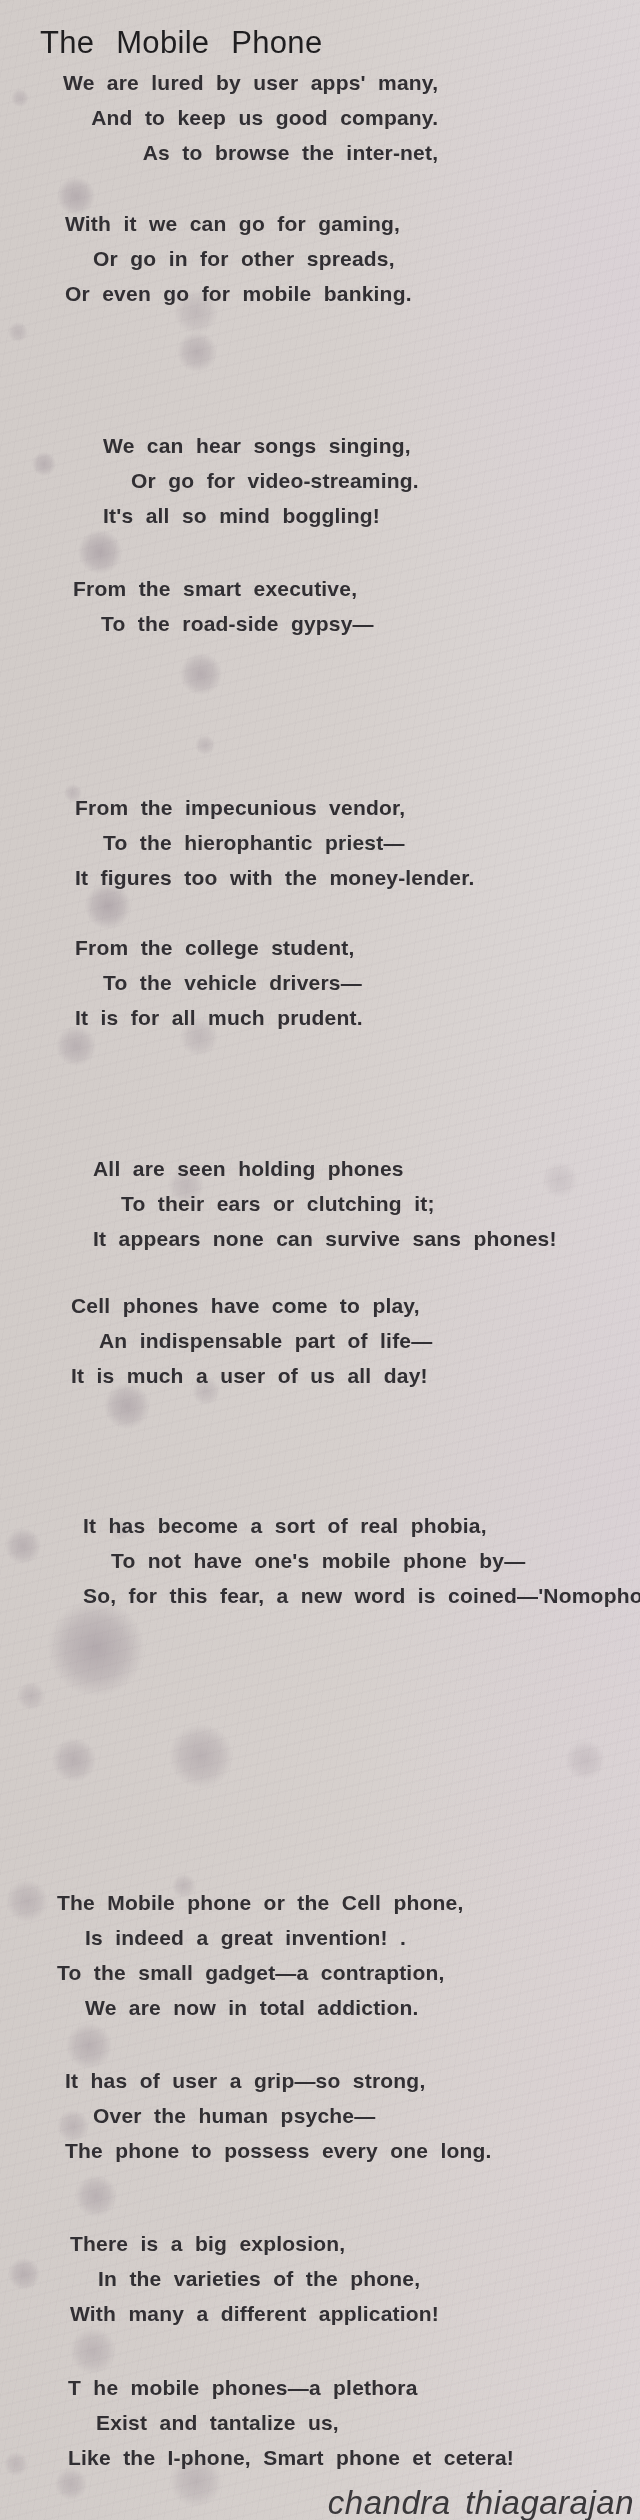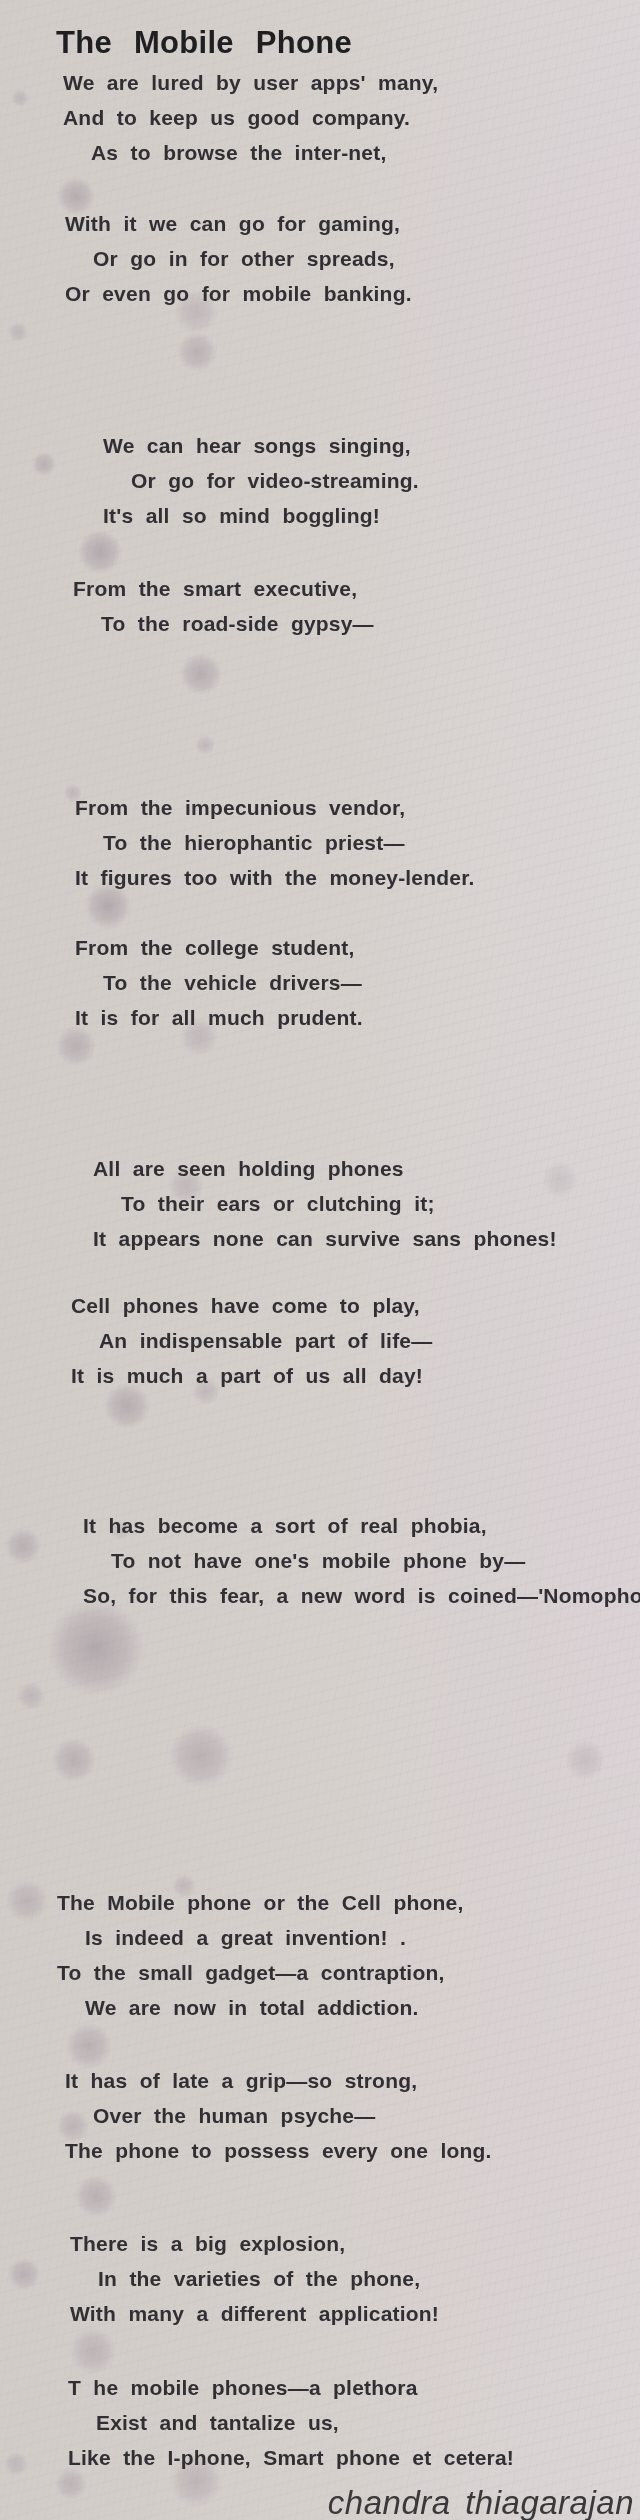--- a/index.html
+++ b/index.html
@@ -18,22 +18,22 @@
       linear-gradient(90deg, #d2ccc9 0%, #d6d0cd 55%, #dcd7d7 100%),
       linear-gradient(180deg, #d3cdca 0%, #d7d1ce 12%, #d5cfcc 30%, #d7d1d2 43%, #d6d0d0 60%, #d9d3d3 71%, #d8d2cf 80%, #d6d0ce 100%);
   }
   .tex{position:absolute;left:0;top:0;right:0;bottom:0;pointer-events:none;}
   .tex1{background-image:repeating-linear-gradient(100deg,
         rgba(150,140,148,.055) 0 1px, rgba(0,0,0,0) 1px 7px,
         rgba(160,150,158,.045) 7px 8px, rgba(0,0,0,0) 8px 13px);}
   .tex2{background-image:repeating-linear-gradient(-14deg,
         rgba(140,130,140,.04) 0 2px, rgba(0,0,0,0) 2px 11px);}
   .title{
-    position:absolute;top:25px;left:56px;margin:0;
-    font-size:31px;font-weight:700;color:#1f1e20;
+    position:absolute;top:25px;left:40px;margin:0;
+    font-size:31px;font-weight:400;color:#1f1e20;
     letter-spacing:.3px;word-spacing:.42em;white-space:nowrap;
   }
   .stanza{position:absolute;white-space:nowrap;}
   .line{
     font-weight:700;font-size:21px;line-height:35px;
     color:#312f33;letter-spacing:.2px;word-spacing:.3em;
   }
   .indent-1{padding-left:28px;}
   .signature{
     position:absolute;top:2484px;right:6px;
@@ -79,21 +79,21 @@
       <div class="stain" style="left: 8px; top: 2258px; width: 32px; height: 32px; background: radial-gradient(circle, rgba(146, 134, 144, 0.4) 0%, rgba(146, 134, 144, 0.22) 45%, rgba(146, 134, 144, 0) 72%);"></div>
       <div class="stain" style="left: 70px; top: 2328px; width: 46px; height: 46px; background: radial-gradient(circle, rgba(146, 134, 144, 0.35) 0%, rgba(146, 134, 144, 0.192) 45%, rgba(146, 134, 144, 0) 72%);"></div>
       <div class="stain" style="left: 170px; top: 2455px; width: 52px; height: 52px; background: radial-gradient(circle, rgba(146, 134, 144, 0.35) 0%, rgba(146, 134, 144, 0.192) 45%, rgba(146, 134, 144, 0) 72%);"></div>
       <div class="stain" style="left: 55px; top: 2468px; width: 32px; height: 32px; background: radial-gradient(circle, rgba(146, 134, 144, 0.35) 0%, rgba(146, 134, 144, 0.192) 45%, rgba(146, 134, 144, 0) 72%);"></div>
       <div class="stain" style="left: 4px; top: 2452px; width: 24px; height: 24px; background: radial-gradient(circle, rgba(146, 134, 144, 0.3) 0%, rgba(146, 134, 144, 0.165) 45%, rgba(146, 134, 144, 0) 72%);"></div>
       <div class="stain" style="left: 565px; top: 1740px; width: 40px; height: 40px; background: radial-gradient(circle, rgba(146, 134, 144, 0.25) 0%, rgba(146, 134, 144, 0.137) 45%, rgba(146, 134, 144, 0) 72%);"></div>
       <div class="stain" style="left: 542px; top: 1162px; width: 36px; height: 36px; background: radial-gradient(circle, rgba(146, 134, 144, 0.2) 0%, rgba(146, 134, 144, 0.11) 45%, rgba(146, 134, 144, 0) 72%);"></div>
     </div>
   <h1 class="title">The Mobile Phone</h1>
   <div id="poem-body">
-      <div class="stanza" style="top: 65px; left: 63px;">
+      <div class="stanza" style="top: 65px; left: 63px; text-align: right;">
         <div class="line indent-0">We are lured by user apps' many,</div>
         <div class="line indent-0">And to keep us good company.</div>
         <div class="line indent-1">As to browse the inter-net,</div>
       </div>
       <div class="stanza" style="top: 206px; left: 65px;">
         <div class="line indent-0">With it we can go for gaming,</div>
         <div class="line indent-1">Or go in for other spreads,</div>
         <div class="line indent-0">Or even go for mobile banking.</div>
       </div>
       <div class="stanza" style="top: 428px; left: 67px; margin-left: 36px;">
@@ -116,35 +116,35 @@
         <div class="line indent-0">It is for all much prudent.</div>
       </div>
       <div class="stanza" style="top: 1151px; left: 73px; margin-left: 20px;">
         <div class="line indent-0">All are seen holding phones</div>
         <div class="line indent-1">To their ears or clutching it;</div>
         <div class="line indent-0">It appears none can survive sans phones!</div>
       </div>
       <div class="stanza" style="top: 1288px; left: 71px;">
         <div class="line indent-0">Cell phones have come to play,</div>
         <div class="line indent-1">An indispensable part of life—</div>
-        <div class="line indent-0">It is much a part of us all day!</div>
+        <div class="line indent-0">It is much a user of us all day!</div>
       </div>
       <div class="stanza" style="top: 1508px; left: 83px;">
         <div class="line indent-0">It has become a sort of real phobia,</div>
         <div class="line indent-1">To not have one's mobile phone by—</div>
         <div class="line indent-0">So, for this fear, a new word is coined—'Nomopho</div>
       </div>
       <div class="stanza" style="top: 1885px; left: 57px;">
         <div class="line indent-0">The Mobile phone or the Cell phone,</div>
         <div class="line indent-1">Is indeed a great invention! .</div>
         <div class="line indent-0">To the small gadget—a contraption,</div>
         <div class="line indent-1">We are now in total addiction.</div>
       </div>
       <div class="stanza" style="top: 2063px; left: 65px;">
-        <div class="line indent-0">It has of late a grip—so strong,</div>
+        <div class="line indent-0">It has of user a grip—so strong,</div>
         <div class="line indent-1">Over the human psyche—</div>
         <div class="line indent-0">The phone to possess every one long.</div>
       </div>
       <div class="stanza" style="top: 2226px; left: 70px;">
         <div class="line indent-0">There is a big explosion,</div>
         <div class="line indent-1">In the varieties of the phone,</div>
         <div class="line indent-0">With many a different application!</div>
       </div>
       <div class="stanza" style="top: 2370px; left: 68px;">
         <div class="line indent-0">T he mobile phones—a plethora</div>

